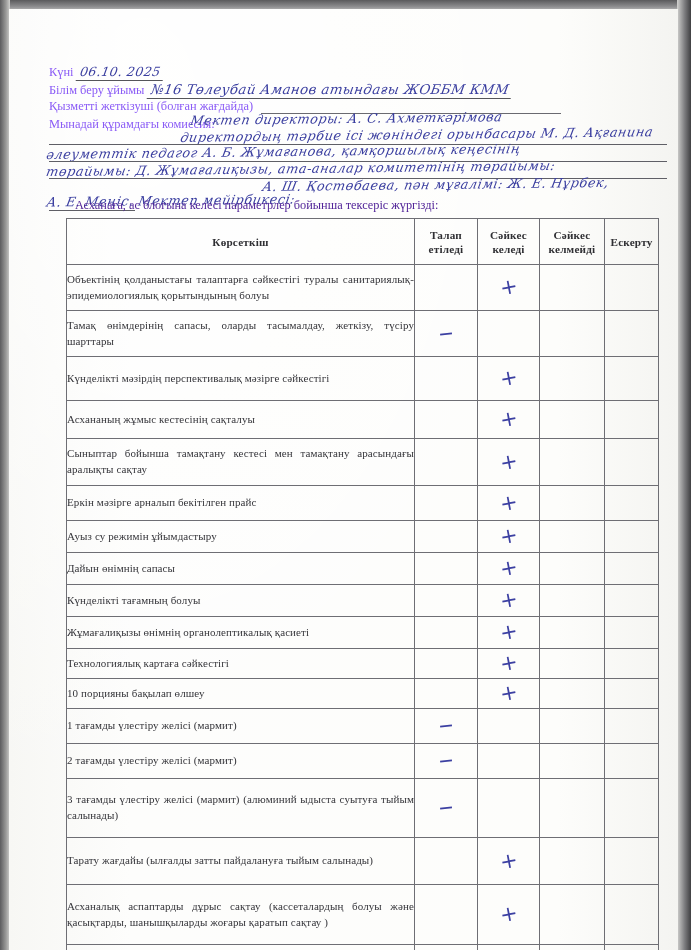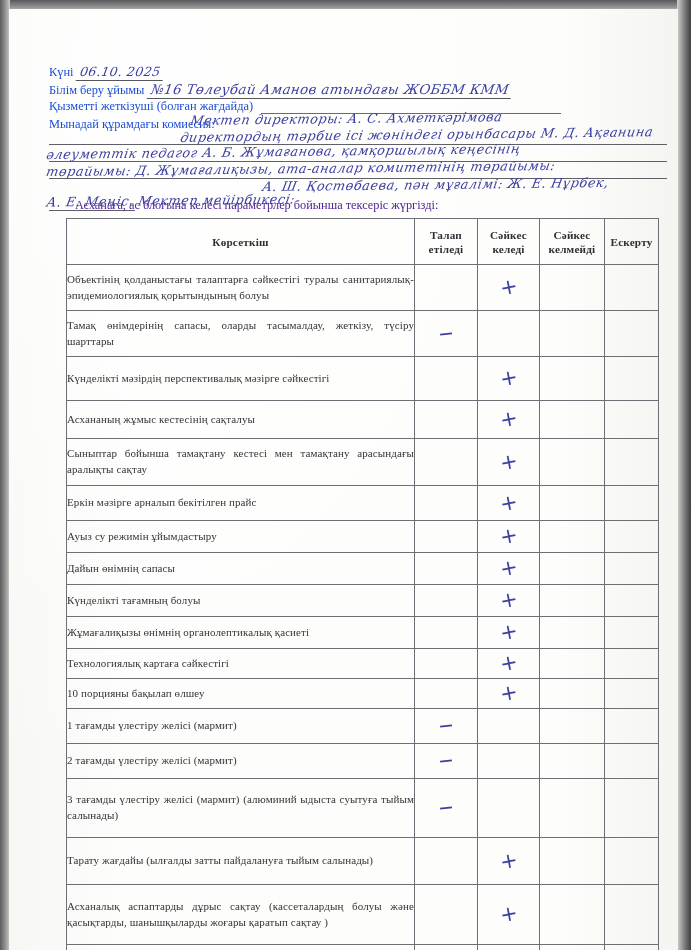--- a/index.html
+++ b/index.html
@@ -56,21 +56,21 @@
     position: absolute;
     left: 40px; top: 55px; width: 620px;
   }
   .form-line {
     position: relative;
     height: 17.5px;
     font-size: 12.4px;
     color: #333336;
     white-space: nowrap;
   }
-  .printed { color: #1d4ed8; }
+  .printed { color: #8b5cf6; }
   .hand {
     font-family: "DejaVu Serif", serif;
     font-style: italic;
     color: #3b3fa0;
     font-size: 12.6px;
     letter-spacing: 0.4px;
     transform: skewX(-9deg);
     display: inline-block;
   }
   .hand.big { font-size: 13.4px; }

